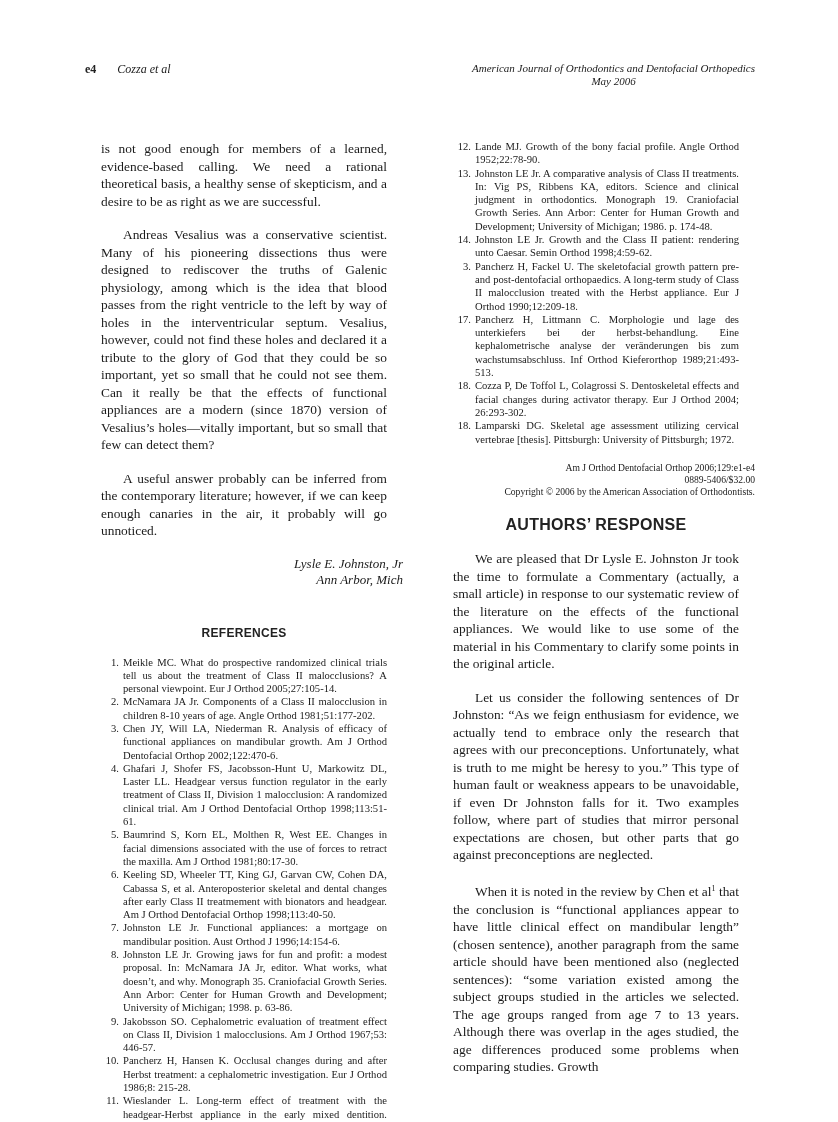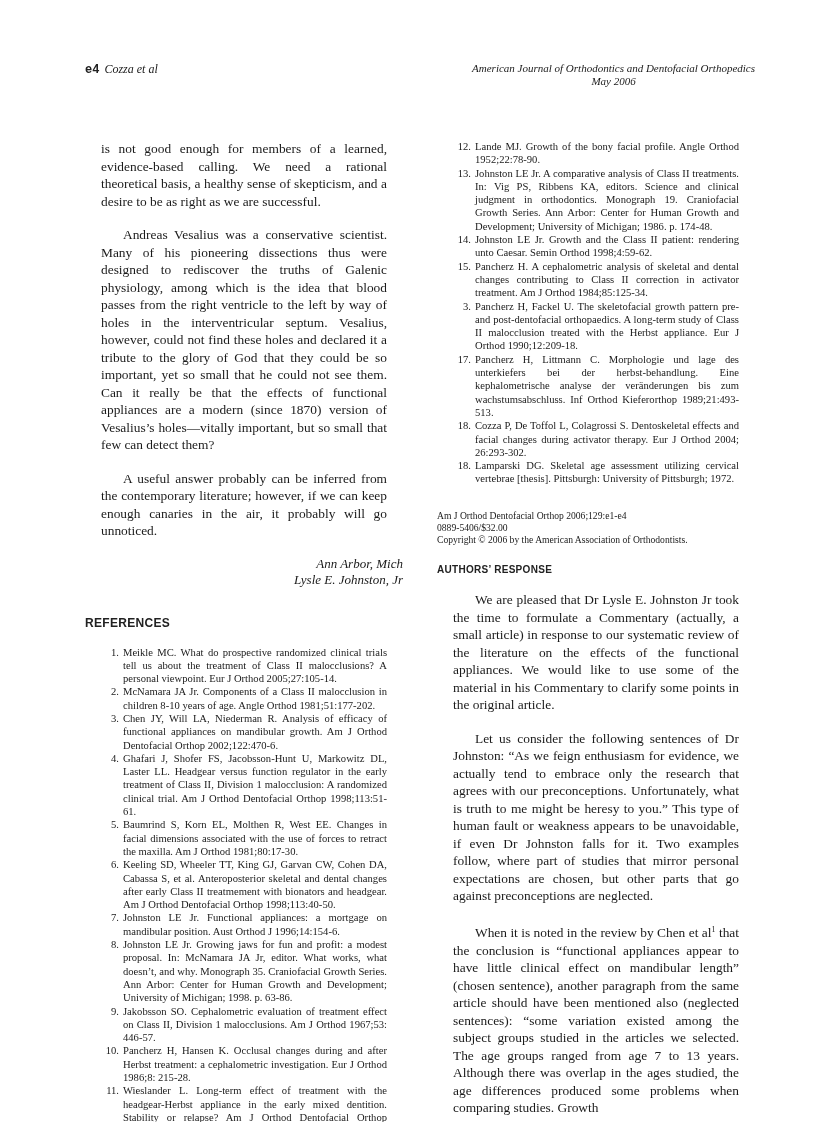--- a/index.html
+++ b/index.html
@@ -1,19 +1,19 @@
 <!DOCTYPE html>
 <html><head>
   <meta charset="utf-8">
   <style>
     html, body { margin: 0; padding: 0; background: #ffffff; }
     body { width: 838px; height: 1122px; position: relative; overflow: hidden; color: #1a1a1a; font-family: "Liberation Serif", serif; }
     .header { position: absolute; top: 62px; left: 85px; right: 83px; height: 32px; }
     .hdr-left { position: absolute; left: 0; top: 0; font-size: 12px; }
-    .pageno { font-family: Liberation Mono, monospace; font-weight: bold; font-size: 12px; margin-right: 2px; color:#222; }
+    .pageno { font-family: Liberation Serif, serif; font-weight: bold; font-size: 12px; margin-right: 18px; color:#222; }
     .running { font-style: italic; font-size: 12px; }
     .hdr-right { position: absolute; right: 0; top: 0; text-align: center; font-style: italic; font-size: 11px; line-height: 13px; }
 
     .col { position: absolute; }
     .col-left { left: 85px; top: 124px; width: 318px; }
     .col-right { left: 437px; top: 124px; width: 318px; }
 
     .body-text { font-size: 13.4px; line-height: 17.5px; text-align: justify; margin: 16px; }
     .body-text.indent { text-indent: 22px; }
     .sig { text-align: right; font-style: italic; font-size: 13px; line-height: 16px; margin: 0; }
@@ -37,54 +37,53 @@
   <div class="hdr-right">
     <div>American Journal of Orthodontics and Dentofacial Orthopedics</div>
     <div>May 2006</div>
   </div>
 </div>
 
 <div class="col col-left">
   <p class="body-text">is not good enough for members of a learned, evidence-based calling. We need a rational theoretical basis, a healthy sense of skepticism, and a desire to be as right as we are successful.</p>
   <p class="body-text indent">Andreas Vesalius was a conservative scientist. Many of his pioneering dissections thus were designed to rediscover the truths of Galenic physiology, among which is the idea that blood passes from the right ventricle to the left by way of holes in the interventricular septum. Vesalius, however, could not find these holes and declared it a tribute to the glory of God that they could be so important, yet so small that he could not see them. Can it really be that the effects of functional appliances are a modern (since 1870) version of Vesalius’s holes—vitally important, but so small that few can detect them?</p>
   <p class="body-text indent">A useful answer probably can be inferred from the contemporary literature; however, if we can keep enough canaries in the air, it probably will go unnoticed.</p>
+  <p class="sig">Lysle E. Johnston, Jr</p>
   <p class="sig">Ann Arbor, Mich</p>
-  <p class="sig">Lysle E. Johnston, Jr</p>
 
-  <p class="section-head" style="margin-top:28px; margin-bottom:5px;">REFERENCES</p>
+  <p class="section-head" style="margin-top:38px; margin-bottom:5px;text-align:center;">REFERENCES</p>
   <ol class="refs">
     <li><span class="num">1.</span><span>Meikle MC. What do prospective randomized clinical trials tell us about the treatment of Class II malocclusions? A personal viewpoint. Eur J Orthod 2005;27:105-14.</span></li>
     <li><span class="num">2.</span><span>McNamara JA Jr. Components of a Class II malocclusion in children 8-10 years of age. Angle Orthod 1981;51:177-202.</span></li>
     <li><span class="num">3.</span><span>Chen JY, Will LA, Niederman R. Analysis of efficacy of functional appliances on mandibular growth. Am J Orthod Dentofacial Orthop 2002;122:470-6.</span></li>
     <li><span class="num">4.</span><span>Ghafari J, Shofer FS, Jacobsson-Hunt U, Markowitz DL, Laster LL. Headgear versus function regulator in the early treatment of Class II, Division 1 malocclusion: A randomized clinical trial. Am J Orthod Dentofacial Orthop 1998;113:51-61.</span></li>
     <li><span class="num">5.</span><span>Baumrind S, Korn EL, Molthen R, West EE. Changes in facial dimensions associated with the use of forces to retract the maxilla. Am J Orthod 1981;80:17-30.</span></li>
     <li><span class="num">6.</span><span>Keeling SD, Wheeler TT, King GJ, Garvan CW, Cohen DA, Cabassa S, et al. Anteroposterior skeletal and dental changes after early Class II treatmement with bionators and headgear. Am J Orthod Dentofacial Orthop 1998;113:40-50.</span></li>
     <li><span class="num">7.</span><span>Johnston LE Jr. Functional appliances: a mortgage on mandibular position. Aust Orthod J 1996;14:154-6.</span></li>
     <li><span class="num">8.</span><span>Johnston LE Jr. Growing jaws for fun and profit: a modest proposal. In: McNamara JA Jr, editor. What works, what doesn’t, and why. Monograph 35. Craniofacial Growth Series. Ann Arbor: Center for Human Growth and Development; University of Michigan; 1998. p. 63-86.</span></li>
     <li><span class="num">9.</span><span>Jakobsson SO. Cephalometric evaluation of treatment effect on Class II, Division 1 malocclusions. Am J Orthod 1967;53: 446-57.</span></li>
     <li><span class="num">10.</span><span>Pancherz H, Hansen K. Occlusal changes during and after Herbst treatment: a cephalometric investigation. Eur J Orthod 1986;8: 215-28.</span></li>
     <li><span class="num">11.</span><span>Wieslander L. Long-term effect of treatment with the headgear-Herbst appliance in the early mixed dentition. Stability or relapse? Am J Orthod Dentofacial Orthop 1993;104:319-29.</span></li>
   </ol>
 </div>
 
 <div class="col col-right">
   <ol class="refs">
     <li><span class="num">12.</span><span>Lande MJ. Growth of the bony facial profile. Angle Orthod 1952;22:78-90.</span></li>
     <li><span class="num">13.</span><span>Johnston LE Jr. A comparative analysis of Class II treatments. In: Vig PS, Ribbens KA, editors. Science and clinical judgment in orthodontics. Monograph 19. Craniofacial Growth Series. Ann Arbor: Center for Human Growth and Development; University of Michigan; 1986. p. 174-48.</span></li>
     <li><span class="num">14.</span><span>Johnston LE Jr. Growth and the Class II patient: rendering unto Caesar. Semin Orthod 1998;4:59-62.</span></li>
-    <li><span class="num">15.</span><span>Pancherz H. A cephalometric analysis of skeletal and dental changes contributing to Class II correction in activator treatment. Am J Orthod 1984;85:125-34.</span></li>
     <li><span class="num">3.</span><span>Pancherz H, Fackel U. The skeletofacial growth pattern pre- and post-dentofacial orthopaedics. A long-term study of Class II malocclusion treated with the Herbst appliance. Eur J Orthod 1990;12:209-18.</span></li>
     <li><span class="num">17.</span><span>Pancherz H, Littmann C. Morphologie und lage des unterkiefers bei der herbst-behandlung. Eine kephalometrische analyse der veränderungen bis zum wachstumsabschluss. Inf Orthod Kieferorthop 1989;21:493-513.</span></li>
     <li><span class="num">18.</span><span>Cozza P, De Toffol L, Colagrossi S. Dentoskeletal effects and facial changes during activator therapy. Eur J Orthod 2004; 26:293-302.</span></li>
     <li><span class="num">18.</span><span>Lamparski DG. Skeletal age assessment utilizing cervical vertebrae [thesis]. Pittsburgh: University of Pittsburgh; 1972.</span></li>
   </ol>
 
-  <div style="margin-top:24px;">
+  <div style="margin-top:16px;text-align:right;">
     <p class="meta">Am J Orthod Dentofacial Orthop 2006;129:e1-e4</p>
     <p class="meta">0889-5406/$32.00</p>
     <p class="meta">Copyright © 2006 by the American Association of Orthodontists.</p>
   </div>
 
-  <p class="section-head" style="margin-top:18px; margin-bottom:12px; font-size:10px;">AUTHORS’ RESPONSE</p>
+  <p class="section-head" style="margin-top:18px; margin-bottom:12px; font-size:16px;text-align:center;">AUTHORS’ RESPONSE</p>
   <p class="body-text indent">We are pleased that Dr Lysle E. Johnston Jr took the time to formulate a Commentary (actually, a small article) in response to our systematic review of the literature on the effects of the functional appliances. We would like to use some of the material in his Commentary to clarify some points in the original article.</p>
   <p class="body-text indent">Let us consider the following sentences of Dr Johnston: “As we feign enthusiasm for evidence, we actually tend to embrace only the research that agrees with our preconceptions. Unfortunately, what is truth to me might be heresy to you.” This type of human fault or weakness appears to be unavoidable, if even Dr Johnston falls for it. Two examples follow, where part of studies that mirror personal expectations are chosen, but other parts that go against preconceptions are neglected.</p>
   <p class="body-text indent"><span>When it is noted in the review by Chen et al</span><sup style="font-size:8px;">1</sup><span> that the conclusion is “functional appliances appear to have little clinical effect on mandibular length” (chosen sentence), another paragraph from the same article should have been mentioned also (neglected sentences): “some variation existed among the subject groups studied in the articles we selected. The age groups ranged from age 7 to 13 years. Although there was overlap in the ages studied, the age differences produced some problems when comparing studies. Growth</span></p>
 </div>
 
 </body></html>

